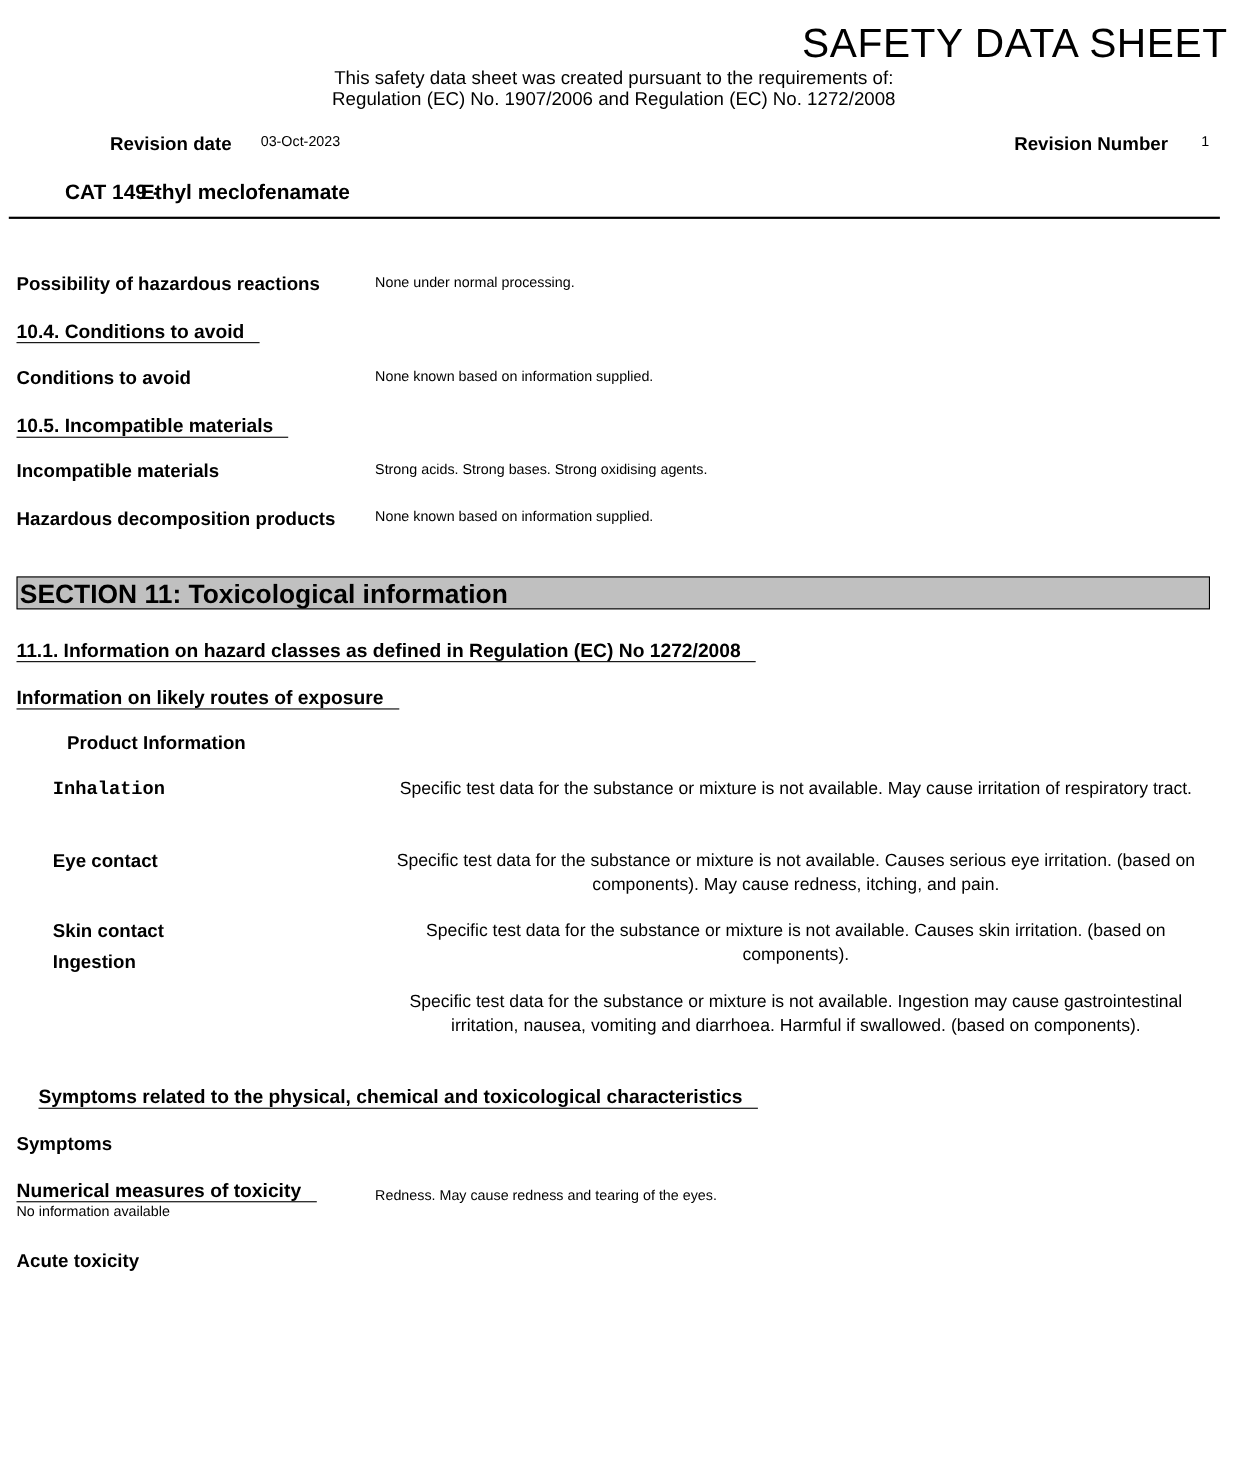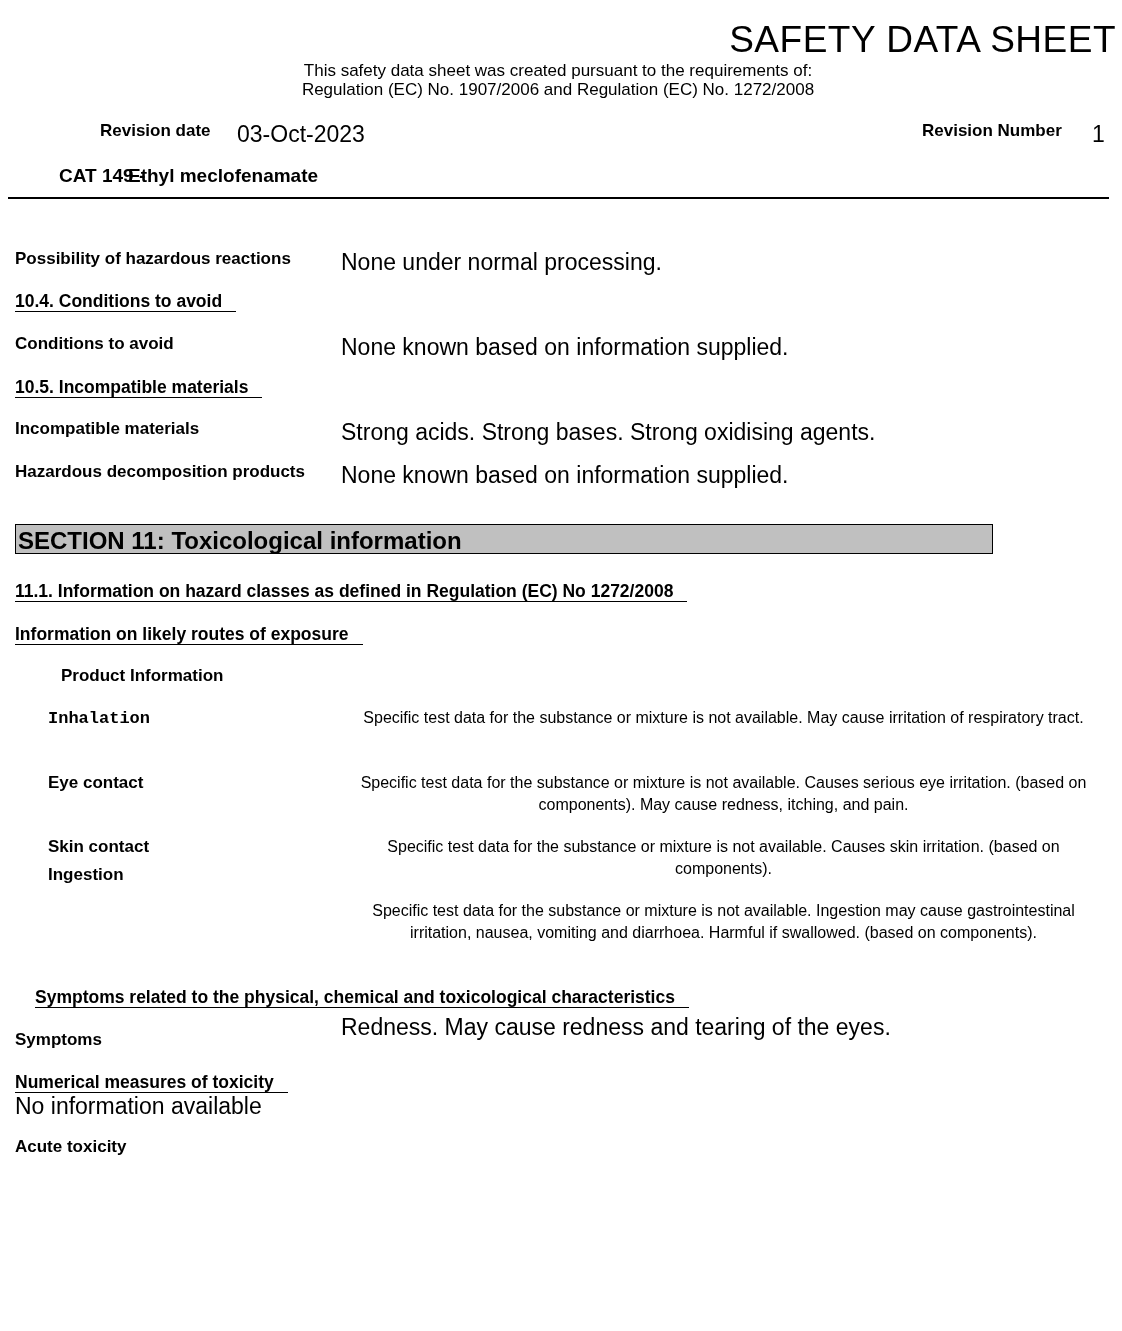--- a/index.html
+++ b/index.html
@@ -4,25 +4,25 @@
 <style>
   html, body { margin: 0; padding: 0; background: #ffffff; }
   body {
     width: 1122px; height: 1331px; position: relative; overflow: hidden;
     font-family: "Liberation Sans", sans-serif; color: #000;
   }
   .abs { position: absolute; white-space: nowrap; }
   .title { left: 0; width: 1116px; text-align: right; top: 19px; font-size: 37px; letter-spacing: 0.5px; }
   .sub { left: 0; width: 1116px; text-align: center; font-size: 17px; }
   .lbl { font-size: 17px; font-weight: bold; }
-  .val { font-size: 23px; }
+  .val { font-size: 13px; }
   .hdr-u { font-size: 17.5px; font-weight: bold; border-bottom: 1.5px solid #000; padding-bottom: 0px; padding-right: 14px; line-height: 20px; }
   .rule { left: 8px; width: 1101px; top: 197px; height: 2px; background: #000; }
   .section-bar {
-    left: 15px; top: 524px; width: 978px; height: 30px;
+    left: 15px; top: 524px; width: 1085px; height: 30px;
     background: #c0c0c0; border: 1.5px solid #000; box-sizing: border-box;
   }
   .section-bar span { position: absolute; left: 2px; top: 2px; font-size: 24px; font-weight: bold; }
   .wrap { white-space: normal; width: 765px; line-height: 21.5px; font-size: 16px; text-align: center; }
 </style>
 </head>
 <body>
 
 <div class="abs title">SAFETY DATA SHEET</div>
 <div class="abs sub" style="top:61px;">This safety data sheet was created pursuant to the requirements of:</div>
@@ -69,18 +69,18 @@
 
 <div class="abs lbl" style="left:48px; top:837px;">Skin contact</div>
 <div class="abs wrap" style="left:341px; top:836px;">Specific test data for the substance or mixture is not available. Causes skin irritation. (based on components).</div>
 
 <div class="abs lbl" style="left:48px; top:865px;">Ingestion</div>
 <div class="abs wrap" style="left:341px; top:900px;">Specific test data for the substance or mixture is not available. Ingestion may cause gastrointestinal irritation, nausea, vomiting and diarrhoea. Harmful if swallowed. (based on components).</div>
 
 <div class="abs hdr-u" style="left:15px; top:987px;margin-left:20px;">Symptoms related to the physical, chemical and toxicological characteristics</div>
 
 <div class="abs lbl" style="left:15px; top:1030px;">Symptoms</div>
-<div class="abs val" style="left:341px; top:1014px;">Redness. May cause redness and tearing of the eyes.</div>
+<div class="abs val" style="left:341px; top:1079px;">Redness. May cause redness and tearing of the eyes.</div>
 
 <div class="abs hdr-u" style="left:15px; top:1072px;">Numerical measures of toxicity</div>
 <div class="abs val" style="left:15px; top:1093px;">No information available</div>
 
 <div class="abs lbl" style="left:15px; top:1137px;">Acute toxicity</div>
 
 </body></html>

